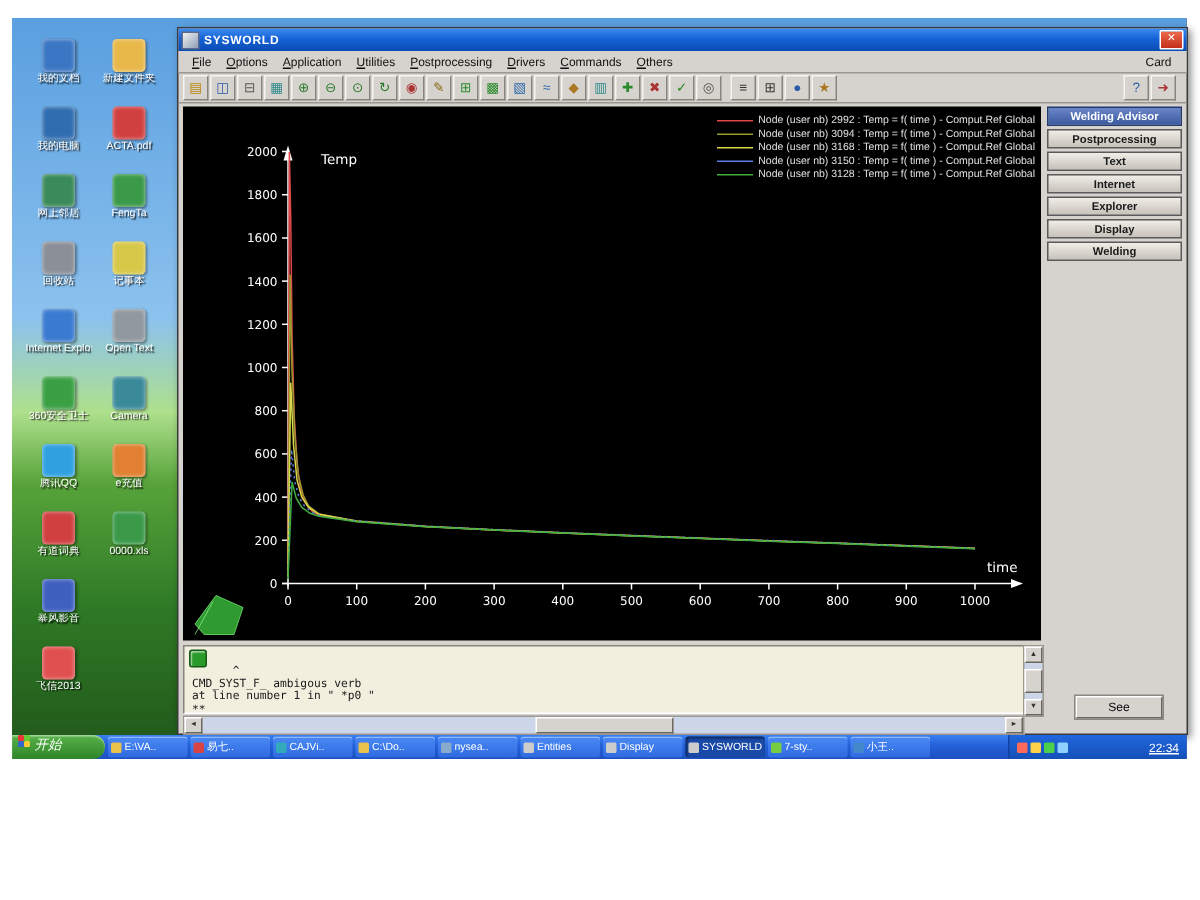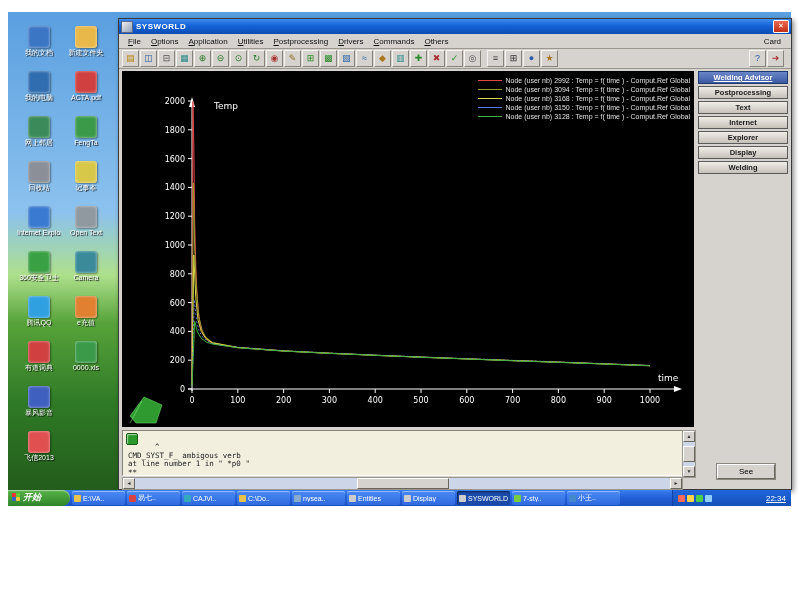--- a/index.html
+++ b/index.html
@@ -42,21 +42,21 @@
   #chart svg text{font-family:"DejaVu Sans",sans-serif;}
   #legend{position:absolute;right:4px;top:5px;}
   .legend-row{display:flex;align-items:center;gap:4px;height:9px;}
   .legend-line{width:24px;height:0;border-top:1px solid #fff;flex:none;}
   .legend-label{font-size:7px;color:#e0e0e0;white-space:nowrap;}
 
   
   .right-panel{position:absolute;right:2px;top:0;bottom:2px;width:92px;}
   .panel-btn{height:11px;margin:2px 1px;background:linear-gradient(180deg,#f0ede7,#c6c2ba);
     border:1px solid #5a5a5a;font-size:7.5px;font-weight:bold;text-align:center;line-height:11px;color:#1a1a1a;}
-  .panel-btn.active{background:linear-gradient(180deg,#6a86c8,#3c5aa0);color:#fff;border-color:#203a70;text-decoration:underline;}
+  .panel-btn.active{background:linear-gradient(180deg,#6a86c8,#3c5aa0);color:#fff;border-color:#203a70;}
   #see-btn{position:absolute;right:14px;bottom:8px;width:56px;height:13px;background:#d6d3ce;
     border:1px solid;border-color:#fff #6a675f #6a675f #fff;outline:1px solid #8a877f;
     font-size:8px;text-align:center;line-height:13px;}
 
   
   #console-wrap{position:absolute;left:3px;top:361px;width:574px;height:58px;}
   .console{position:absolute;left:0;top:0;right:13px;height:44px;background:#f2efdf;
     border:1px solid;border-color:#87847c #fff #fff #87847c;}
   .console-icon{position:absolute;left:3px;top:2px;width:10px;height:10px;background:#2a9a2a;
     border:1px solid #145a14;border-radius:2px;box-shadow:inset 1px 1px 1px rgba(255,255,255,.6);}
@@ -70,22 +70,22 @@
     font-size:5px;line-height:8px;text-align:center;}
   .vscroll .sc-btn{width:10px;height:9px;}
   .hscroll .sc-btn{width:10px;height:9px;}
   .v-thumb{width:10px;height:14px;background:#d6d3ce;border:1px solid;border-color:#fff #6a675f #6a675f #fff;}
   .h-thumb{width:90px;height:9px;background:#d6d3ce;border:1px solid;border-color:#fff #6a675f #6a675f #fff;}
 
   
   .taskbar{position:absolute;left:0;right:0;bottom:0;height:16px;display:flex;align-items:stretch;
     background:linear-gradient(180deg,#3a80f0,#2360d8 45%,#1c50c0);}
   .start-btn{width:50px;flex:none;background:linear-gradient(180deg,#58b348,#2e8428);
-    border-radius:0 8px 8px 0;color:#fff;font-weight:bold;font-style:italic;font-size:9px;
-    display:flex;align-items:center;gap:3px;padding:0 8px 2px 4px;box-shadow:inset 0 1px 1px rgba(255,255,255,.5);}
+    border-radius:0 8px 8px 0;color:#fff;font-weight:normal;font-style:italic;font-size:9px;
+    display:flex;align-items:flex-start;gap:3px;padding:0 8px 2px 4px;box-shadow:inset 0 1px 1px rgba(255,255,255,.5);}
   .win-flag{width:8px;height:8px;display:grid;grid-template-columns:4px 4px;grid-template-rows:4px 4px;gap:0;}
   .win-flag i{border-radius:1px;}
   .tasks{display:flex;gap:2px;padding:1px 2px;flex:1;overflow:hidden;}
   .task{width:49px;flex:none;background:linear-gradient(180deg,#4a8af5,#2f6ae0);border-radius:2px;
     display:flex;align-items:center;gap:2px;padding:0 2px;color:#fff;font-size:7px;
     box-shadow:inset 0 1px 0 rgba(255,255,255,.4);}
   .task.active{background:#1a4aa8;box-shadow:inset 1px 1px 2px rgba(0,0,0,.55);}
   .task-ico{width:7px;height:7px;border-radius:1px;flex:none;}
   .task-label{white-space:nowrap;overflow:hidden;}
   .tray{width:108px;flex:none;background:linear-gradient(180deg,#2066dd,#1450b8);border-left:1px solid #1240a0;

